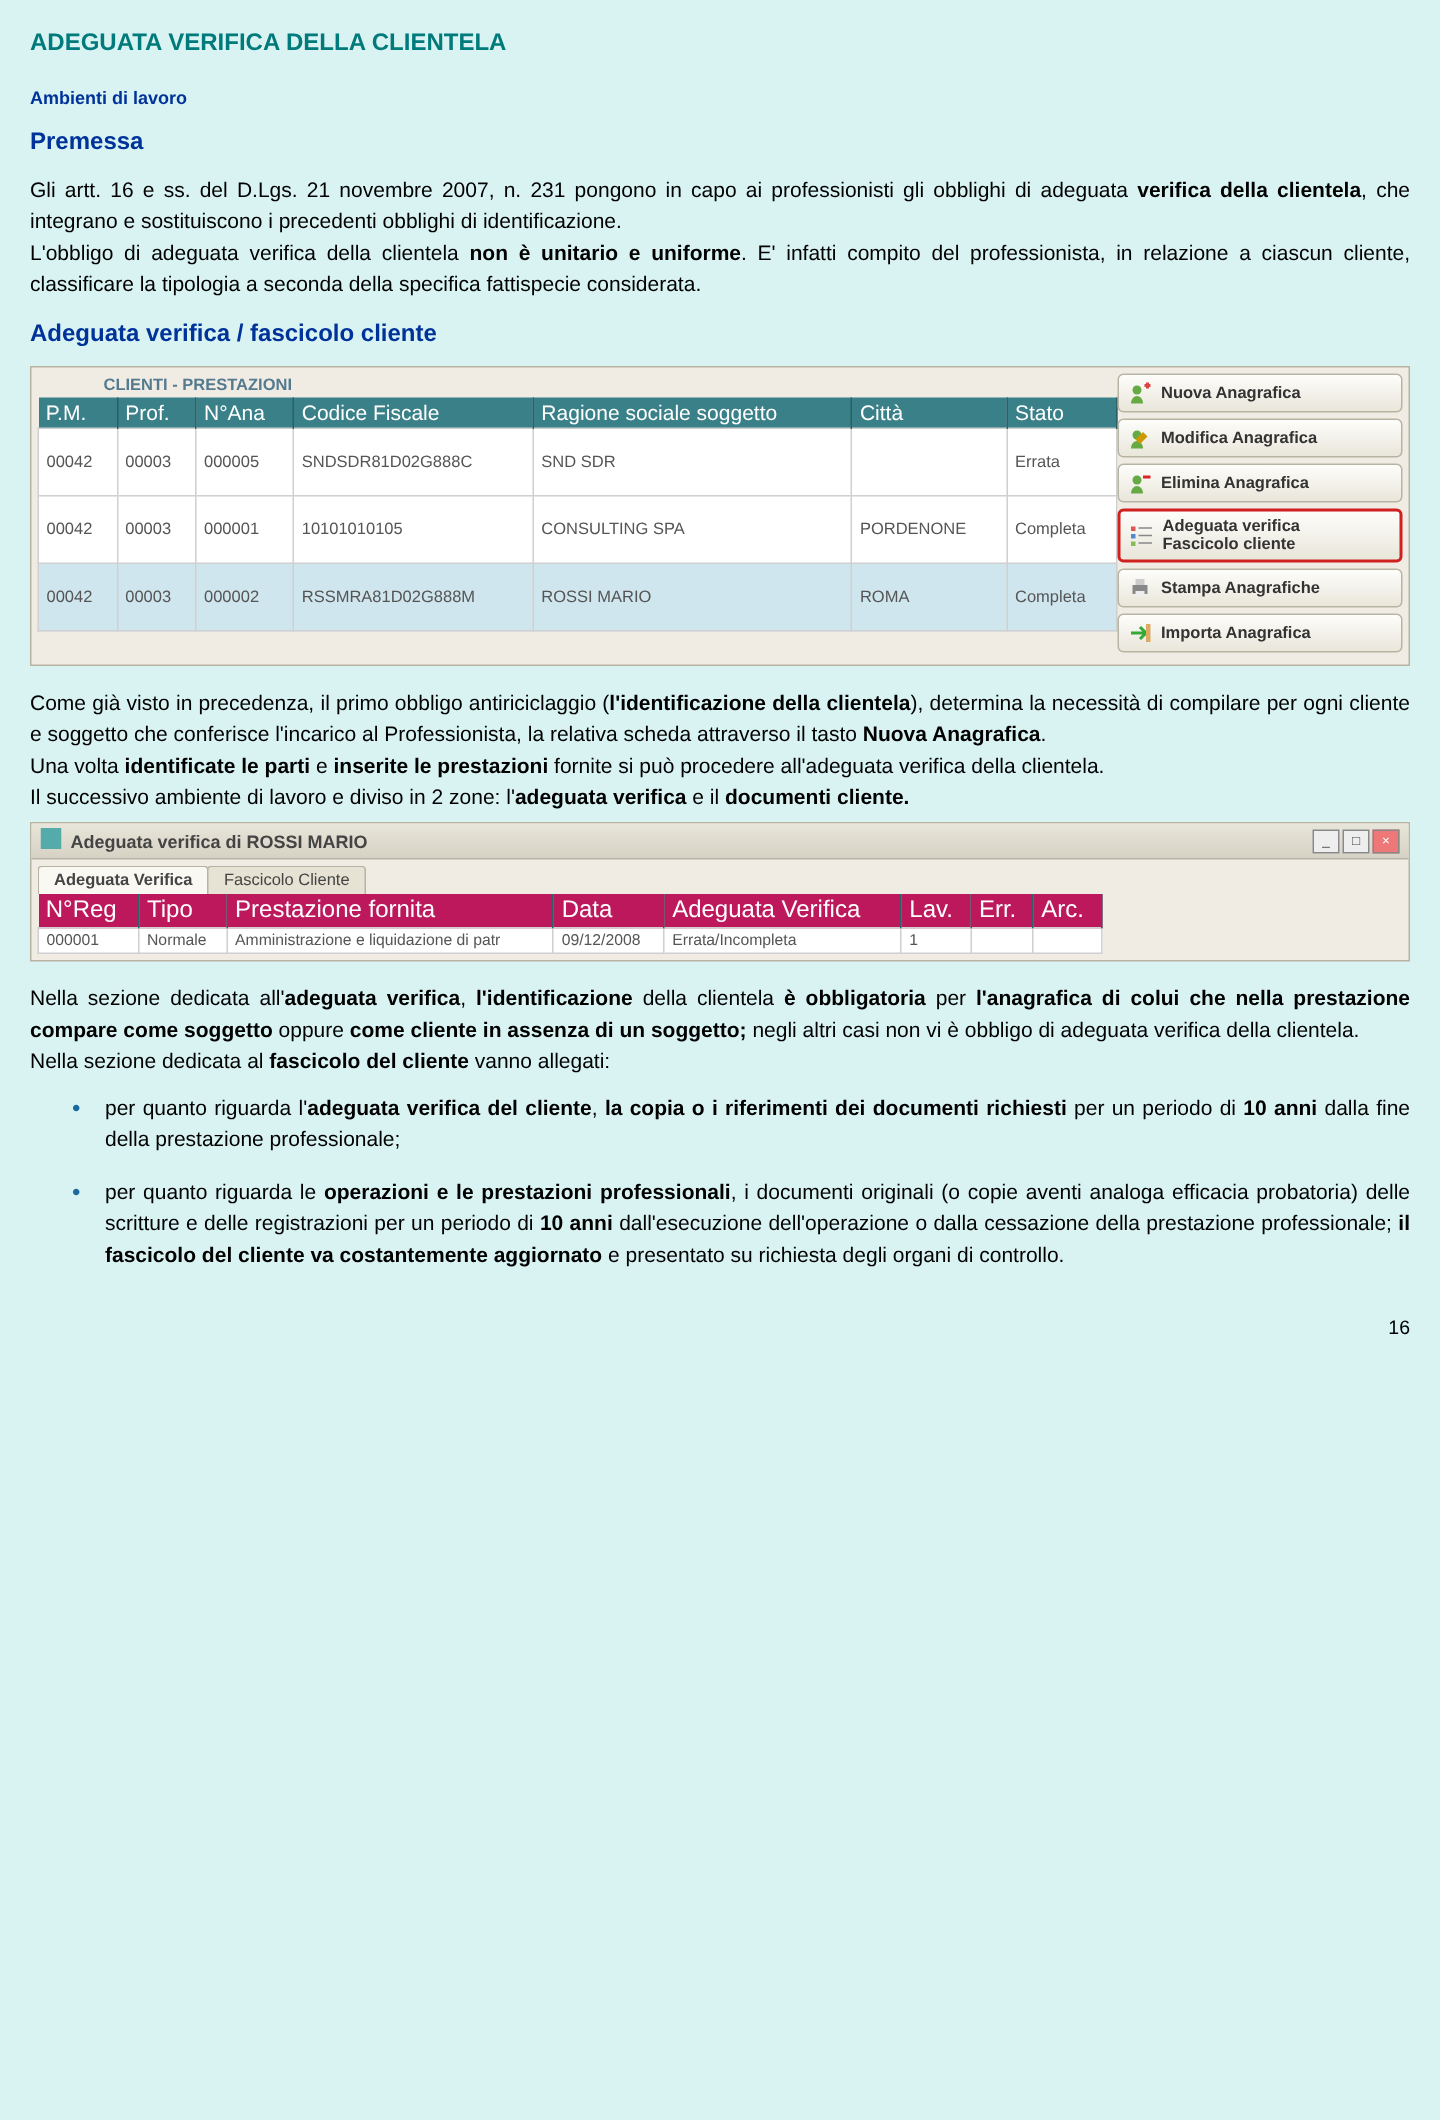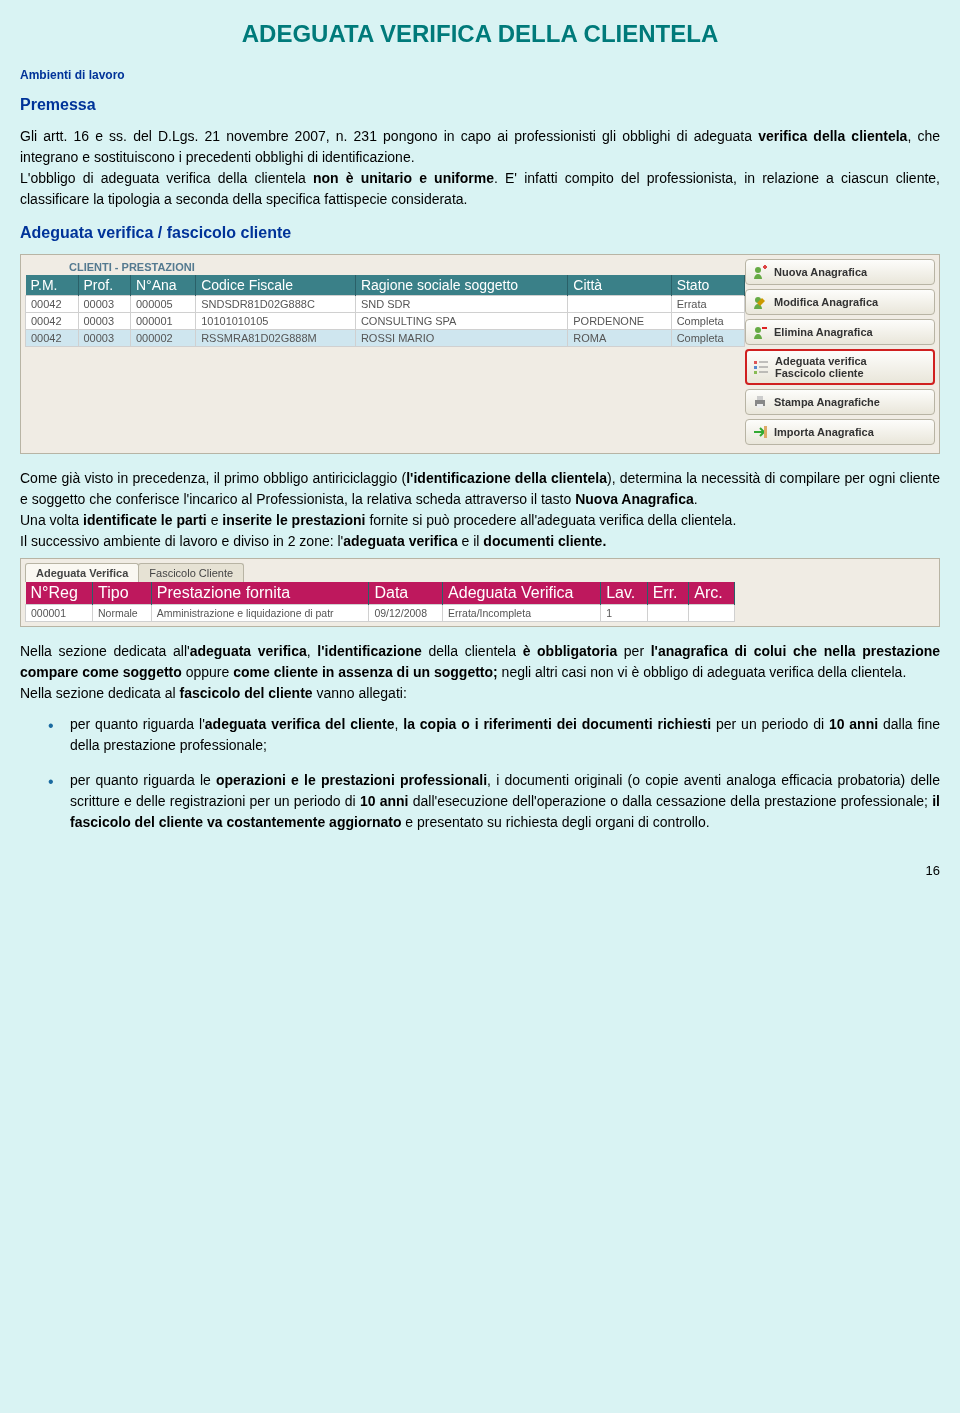--- a/index.html
+++ b/index.html
@@ -4,31 +4,31 @@
 <style>
   body {
     margin: 0;
     padding: 20px;
     background: #d9f3f3;
     font-family: Arial, Helvetica, sans-serif;
     font-size: 14px;
     color: #000;
     width: 920px;
   }
-  h1.main-title { color: #007a7a; font-size: 24px; font-weight: bold; text-align: center; margin: 0 0 20px 0; }
+  h1.main-title { color: #007a7a; font-size: 16px; font-weight: bold; margin: 0 0 20px 0; }
   h2.sub1 { color: #003399; font-size: 12px; font-weight: bold; margin: 18px 0 14px 0; }
   h3.sub2 { color: #003399; font-size: 16px; font-weight: bold; margin: 14px 0 12px 0; }
   p { text-align: justify; line-height: 1.5; margin: 0 0; }
   .bold { font-weight: bold; }
   .page-num { text-align: right; font-size: 13px; margin-top: 30px; }
   .screenshot-box { background: #f0ece4; border: 1px solid #b8b4a4; padding: 4px; margin: 6px 0 14px 0; font-family: Tahoma, Arial, sans-serif; font-size: 11px; color: #333; }
   .panel-title { color: #547a90; font-size: 11px; font-weight: bold; padding: 2px 4px; margin-left: 40px; }
   .grid-table { border-collapse: collapse; width: 720px; }
   .grid-table th { background: #3a8088; color: #fff; font-weight: normal; font-size: 14px; text-align: left; padding: 2px 5px; border-right: 1px solid #2a6068; }
-  .grid-table td { background: #fff; font-size: 11px; padding: 2px 5px; border: 1px solid #d0d0d0; color: #555; }
+  .grid-table td { background: #fff; font-size: 11px; padding: 16px 5px; border: 1px solid #d0d0d0; color: #555; }
   .grid-table tr.sel td { background: #cfe6ef; }
   .side-buttons { float: right; width: 190px; }
   .app-btn { background: linear-gradient(#fdfdfb,#e9e6da); border: 1px solid #b8b4a4; border-radius: 4px; padding: 4px 6px; margin-bottom: 4px; font-size: 11px; text-align: left; display: flex; align-items: center; gap: 6px; color: #333; }
   .app-btn.hl { border: 2px solid #d02020; }
   .icon-sq { width: 16px; height: 16px; display:inline-block; }
   .clearfix::after { content:""; display:block; clear:both; }
   .win-title-bar { background: linear-gradient(#e8e5da,#d6d2c4); padding: 3px 6px; font-size: 12px; color: #444; border-bottom:1px solid #b8b4a4; display:flex; align-items:center; }
   .win-btns { margin-left:auto; display:flex; gap:2px; }
   .win-btn { width:16px; height:14px; border:1px solid #888; background:#eee; font-size:9px; text-align:center; line-height:12px; }
   .win-btn.close { background:#e77; color:#fff; }
@@ -170,20 +170,33 @@
   <span>Come già visto in precedenza, il primo obbligo antiriciclaggio (</span><span class="bold">l'identificazione della clientela</span><span>), determina la necessità di compilare per ogni cliente e soggetto che conferisce l'incarico al Professionista, la relativa scheda attraverso il tasto </span><span class="bold">Nuova Anagrafica</span><span>.</span>
 </p>
 <p>
   <span>Una volta </span><span class="bold">identificate le parti</span><span> e </span><span class="bold">inserite le prestazioni</span><span> fornite si può procedere all'adeguata verifica della clientela.</span>
 </p>
 <p>
   <span>Il successivo ambiente di lavoro e diviso in 2 zone: l'</span><span class="bold">adeguata verifica</span><span> e il </span><span class="bold">documenti cliente.</span>
 </p>
 
 <div class="screenshot-box" style="padding:0;">
+  <div class="win-title-bar">
+    <span style="margin-right:6px;">
+      <svg width="14" height="14" viewBox="0 0 14 14">
+          <rect width="14" height="14" fill="#5aa"></rect>
+        </svg>
+    </span>
+    <span class="bold">Adeguata verifica di ROSSI MARIO</span>
+    <div class="win-btns">
+      <div class="win-btn">_</div>
+      <div class="win-btn">□</div>
+      <div class="win-btn close">×</div>
+    </div>
+  </div>
   <div style="padding:4px;" class="clearfix">
     <div class="tabs">
       <div class="tab">Adeguata Verifica</div>
       <div class="tab inactive">Fascicolo Cliente</div>
     </div>
     <table class="grid-table2">
       <thead>
           <tr>
         <th>N°Reg</th>
             <th>Tipo</th>

